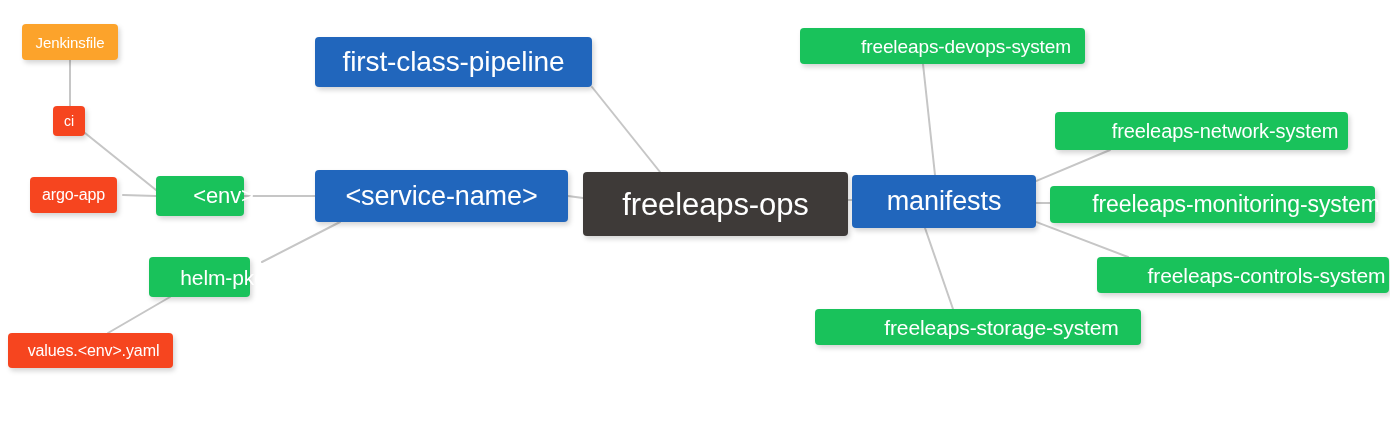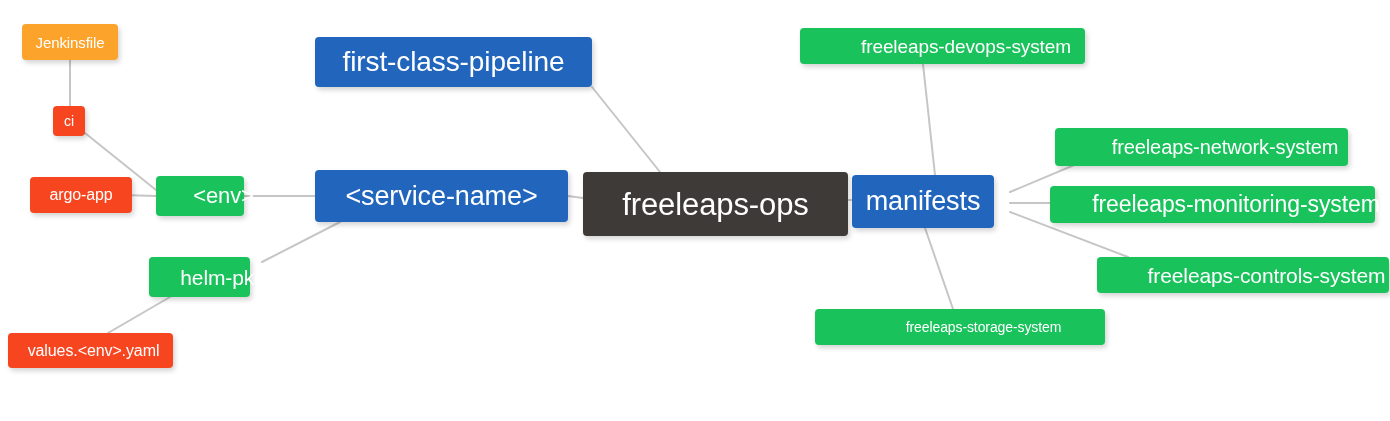--- a/index.html
+++ b/index.html
@@ -63,27 +63,27 @@
       <line x1="848" y1="200" x2="852" y2="200" stroke="#c6c6c6" stroke-width="2" stroke-linecap="round"></line>
       <line x1="935" y1="175" x2="923" y2="64" stroke="#c6c6c6" stroke-width="2" stroke-linecap="round"></line>
       <line x1="1010" y1="192" x2="1110" y2="150" stroke="#c6c6c6" stroke-width="2" stroke-linecap="round"></line>
       <line x1="1010" y1="203" x2="1050" y2="203" stroke="#c6c6c6" stroke-width="2" stroke-linecap="round"></line>
       <line x1="1010" y1="212" x2="1128" y2="257" stroke="#c6c6c6" stroke-width="2" stroke-linecap="round"></line>
       <line x1="925" y1="228" x2="953" y2="309" stroke="#c6c6c6" stroke-width="2" stroke-linecap="round"></line>
     </svg>
   <div id="nodes">
       <div class="node n-orange" style="left: 22px; top: 24px; width: 96px; height: 36px; font-size: 15px;">Jenkinsfile</div>
       <div class="node n-red" style="left: 53px; top: 106px; width: 32px; height: 30px; font-size: 14px;">ci</div>
-      <div class="node n-red" style="left: 30px; top: 177px; width: 102px; height: 36px; font-size: 16px;">argo-app</div>
+      <div class="node n-red" style="left: 30px; top: 177px; width: 87px; height: 36px; font-size: 16px;">argo-app</div>
       <div class="node n-green" style="left: 156px; top: 176px; width: 88px; height: 40px; font-size: 22px;">&lt;env&gt;</div>
       <div class="node n-green" style="left: 149px; top: 257px; width: 101px; height: 40px; font-size: 21px;">helm-pkg</div>
       <div class="node n-red" style="left: 8px; top: 333px; width: 165px; height: 35px; font-size: 16px; padding-left: 6px;">values.&lt;env&gt;.yaml</div>
       <div class="node n-blue" style="left: 315px; top: 37px; width: 277px; height: 50px; font-size: 28px;">first-class-pipeline</div>
       <div class="node n-blue" style="left: 315px; top: 170px; width: 253px; height: 52px; font-size: 27px;">&lt;service-name&gt;</div>
       <div class="node n-root" style="left: 583px; top: 172px; width: 265px; height: 64px; font-size: 31px;">freeleaps-ops</div>
-      <div class="node n-blue" style="left: 852px; top: 175px; width: 142px; height: 53px; font-size: 27px;">manifests</div>
+      <div class="node n-blue" style="left: 852px; top: 175px; width: 184px; height: 53px; font-size: 27px;">manifests</div>
       <div class="node n-green" style="left: 800px; top: 28px; width: 285px; height: 36px; font-size: 19px;">freeleaps-devops-system</div>
-      <div class="node n-green" style="left: 1055px; top: 128px; width: 293px; height: 38px; font-size: 20px;">freeleaps-network-system</div>
+      <div class="node n-green" style="left: 1055px; top: 112px; width: 293px; height: 38px; font-size: 20px;">freeleaps-network-system</div>
       <div class="node n-green" style="left: 1050px; top: 186px; width: 325px; height: 37px; font-size: 23px;">freeleaps-monitoring-system</div>
       <div class="node n-green" style="left: 1060px; top: 257px; width: 292px; height: 36px; font-size: 21px; margin-left: 37px;">freeleaps-controls-system</div>
-      <div class="node n-green" style="left: 815px; top: 309px; width: 290px; height: 36px; font-size: 14px;">freeleaps-storage-system</div>
+      <div class="node n-green" style="left: 815px; top: 309px; width: 326px; height: 36px; font-size: 21px;">freeleaps-storage-system</div>
     </div>
 </div>
 
 </body></html>

